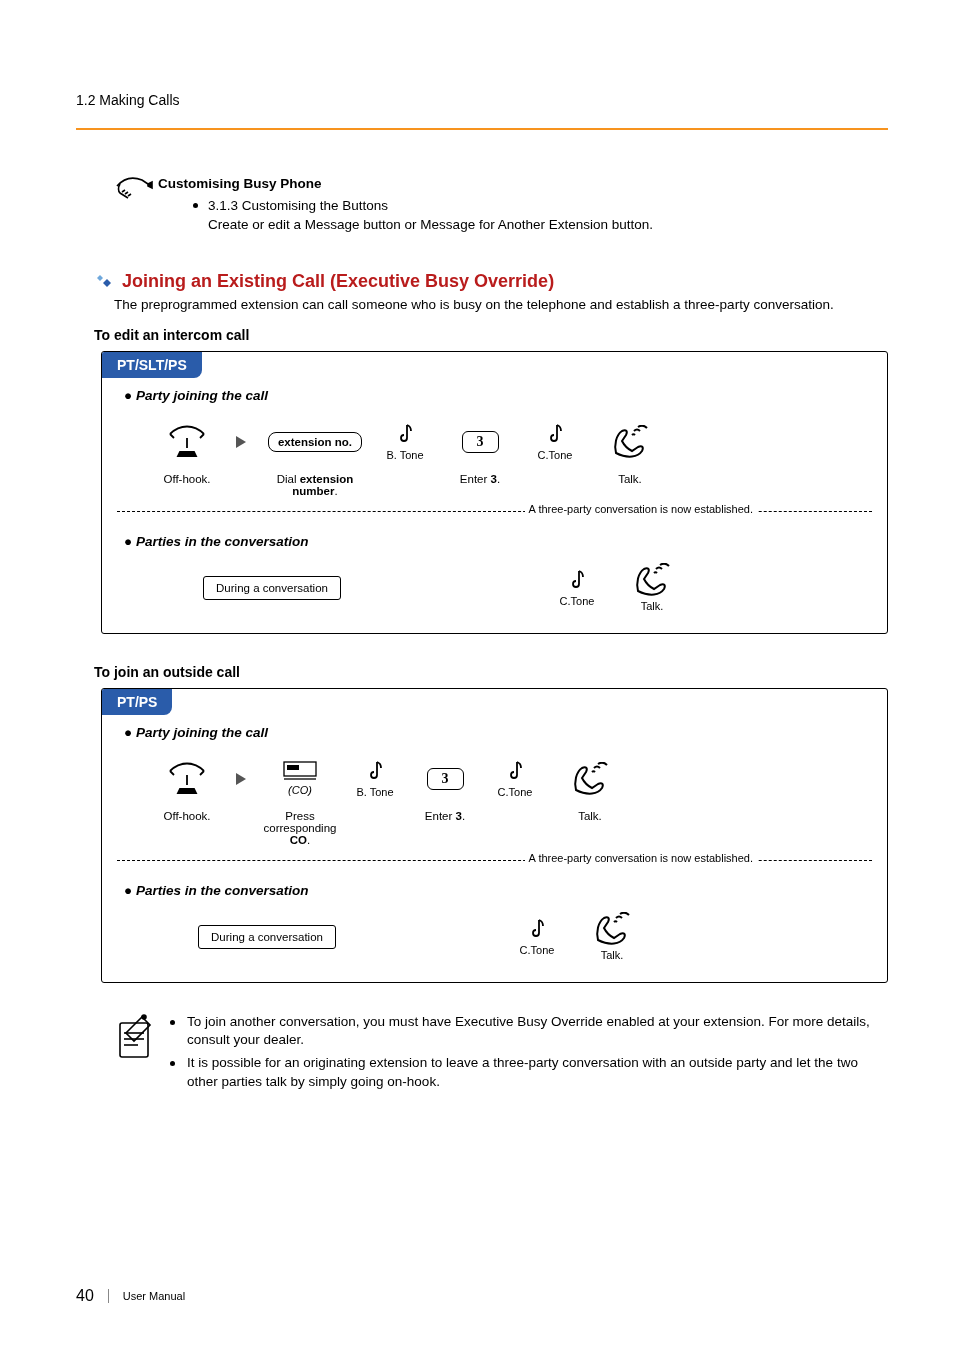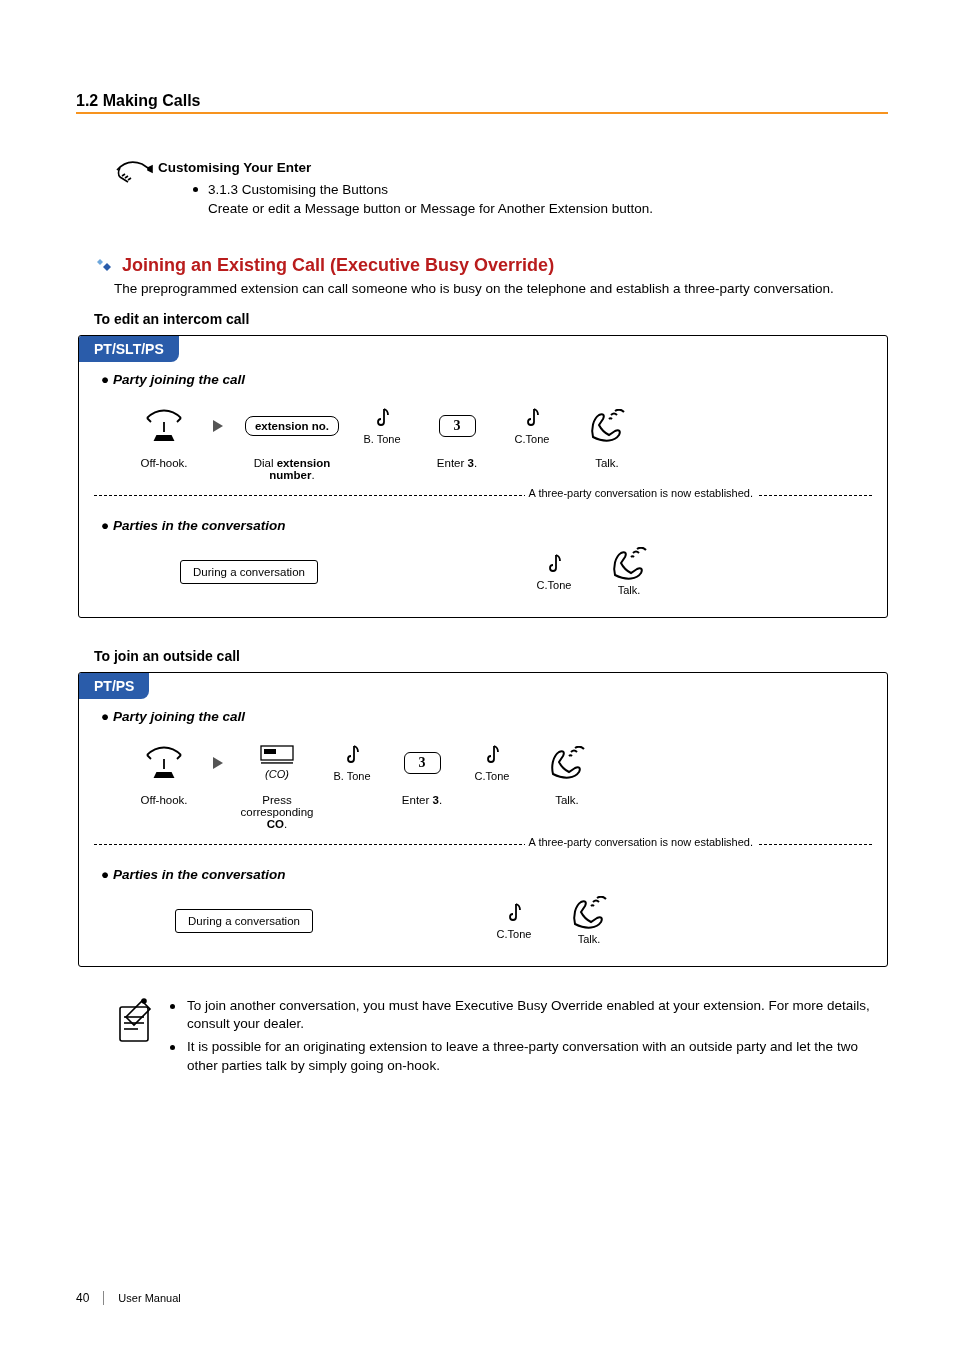--- a/index.html
+++ b/index.html
@@ -1,36 +1,36 @@
 <!DOCTYPE html>
 <html><head>
 <meta charset="utf-8">
 <style>
   * { box-sizing: border-box; margin: 0; padding: 0; }
   html, body { width: 954px; height: 1351px; background: #fff; font-family: Arial, Helvetica, sans-serif; color: #000; }
   body { padding: 92px 66px 40px 76px; position: relative; }
 
-  .breadcrumb { font-size: 16px; font-weight: bold; color: #000; margin-bottom: 2px; }
+  .breadcrumb { font-size: 14px; font-weight: normal; color: #000; margin-bottom: 20px; }
   .hr-orange { height: 2px; background: #f7931e; margin-top: 2px; margin-bottom: 44px; }
 
   .cust-block { display: flex; align-items: flex-start; margin-left: 38px; margin-bottom: 36px; }
   .cust-icon { width: 44px; flex-shrink: 0; }
   .cust-text { flex: 1; font-size: 13.5px; line-height: 1.45; }
   .cust-title { font-weight: bold; }
   .bullet-row { display: flex; align-items: flex-start; margin-top: 2px; }
   .bullet-dot { width: 5px; height: 5px; background: #000; border-radius: 50%; margin: 7px 10px 0 35px; flex-shrink: 0; }
 
   .sec-title-row { display: flex; align-items: center; margin-left: 18px; margin-bottom: 4px; }
   .diamonds { width: 22px; height: 18px; flex-shrink: 0; margin-right: 6px; }
   .sec-title { font-size: 18px; font-weight: bold; color: #b91c1c; }
   .sec-desc { margin-left: 38px; font-size: 13.5px; line-height: 1.4; margin-bottom: 12px; }
 
   .sub-heading { margin-left: 18px; font-size: 14px; font-weight: bold; margin-bottom: 8px; }
 
-  .proc-box { margin-left: 2px; border: 1px solid #000; border-radius: 3px; padding: 0 0 16px 0; margin-bottom: 30px; position: relative; overflow: hidden; }
+  .proc-box { margin-left: 25px; border: 1px solid #000; border-radius: 3px; padding: 0 0 16px 0; margin-bottom: 30px; position: relative; overflow: hidden; }
   .tab { display: inline-block; background: #2a5caa; color: #fff; font-weight: bold; font-size: 14px; padding: 5px 15px; border-bottom-right-radius: 8px; }
   .group-title { font-style: italic; font-weight: bold; font-size: 13.5px; margin: 10px 0 10px 22px; }
   .group-title::before { content: "● "; font-style: normal; }
 
   .flow-row { display: flex; align-items: center; margin-left: 50px; height: 58px; }
   .flow-labels { display: flex; margin-left: 50px; font-size: 11.5px; margin-top: 2px; }
   .fcell { display: flex; flex-direction: column; align-items: center; justify-content: center; text-align: center; }
 
   .arrow-sep { width: 0; height: 0; border-left: 10px solid #555; border-top: 6px solid transparent; border-bottom: 6px solid transparent; margin: 0 14px; }
 
@@ -44,21 +44,21 @@
 
   .during { border: 1px solid #000; border-radius: 3px; font-size: 11.5px; padding: 5px 12px; background: #fff; }
 
   .notes-block { display: flex; align-items: flex-start; margin-left: 38px; margin-top: 14px; }
   .notes-icon { width: 56px; flex-shrink: 0; }
   .notes-list { flex: 1; font-size: 13.5px; line-height: 1.4; }
   .notes-list .row { display: flex; align-items: flex-start; margin-bottom: 4px; }
   .notes-list .dot { width: 5px; height: 5px; background: #000; border-radius: 50%; margin: 7px 12px 0 0; flex-shrink: 0; }
 
   .footer { position: absolute; left: 76px; bottom: 46px; font-size: 11px; display: flex; align-items: center; gap: 14px; }
-  .footer .pn { font-size: 12px; }
+  .footer .pn { font-size: 16px; }
   .footer .sep { width: 1px; height: 14px; background: #888; }
 
   
   svg { display: block; }
 </style>
 </head>
 <body>
 
 <div class="breadcrumb">1.2 Making Calls</div>
 <div class="hr-orange"></div>
@@ -68,21 +68,21 @@
     <svg width="40" height="28" viewBox="0 0 40 28">
         <g fill="none" stroke="#000" stroke-width="1.6">
           <path d="M3 12 C 10 4, 18 2, 28 6 L 34 10"></path>
           <path d="M34 10 l4 -2 l0 6 l-4 -2 z" fill="#000"></path>
           <path d="M6 10 c-2 3 -2 7 0 9 l8 5"></path>
           <path d="M8 18 l3 -2 M11 20 l3 -2 M14 22 l3 -2"></path>
         </g>
       </svg>
   </div>
   <div class="cust-text">
-    <div class="cust-title">Customising Your Enter</div>
+    <div class="cust-title">Customising Busy Phone</div>
     <div class="bullet-row">
       <div class="bullet-dot"></div>
       <div>
         <span>3.1.3 Customising the Buttons</span><br>
         <span>Create or edit a Message button or Message for Another Extension button.</span>
       </div>
     </div>
   </div>
 </div>
 

